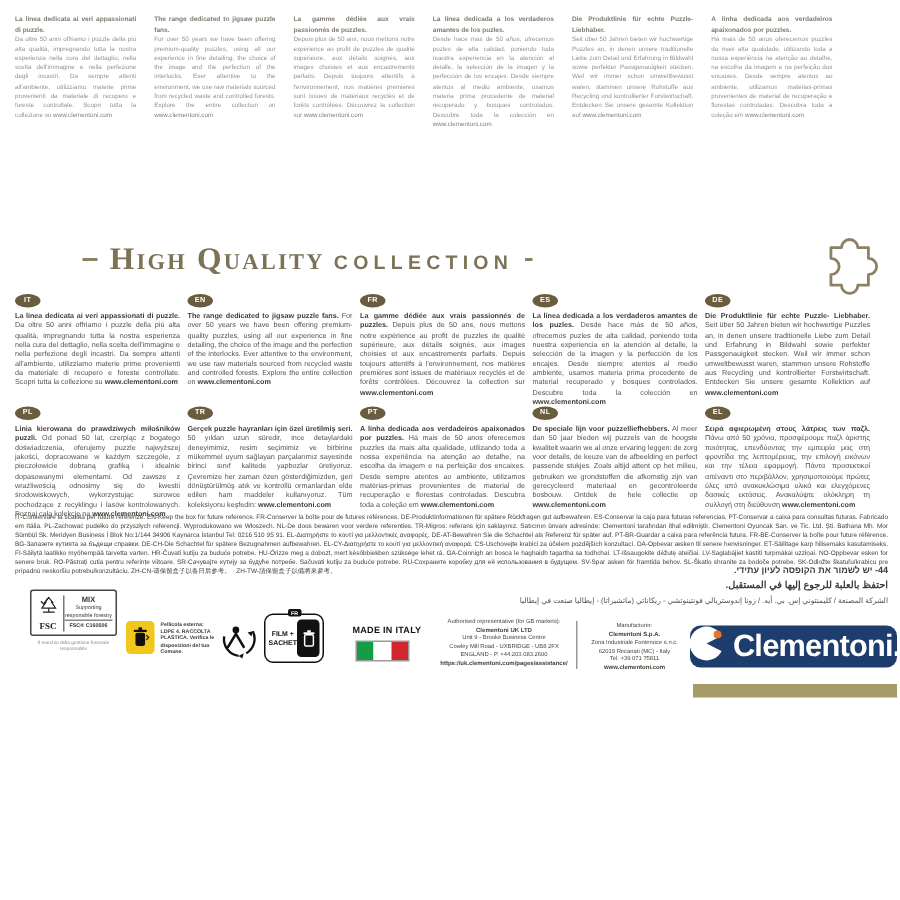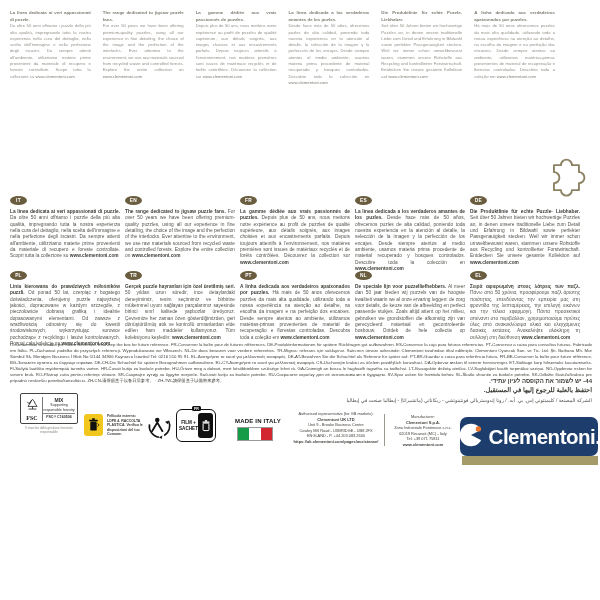--- a/index.html
+++ b/index.html
@@ -74,21 +74,21 @@
   #mii-text{font-size:6px;font-weight:bold;color:#111;letter-spacing:.2px;white-space:nowrap;}
   #flag{margin-top:3px;width:34px;height:12px;border:.5px solid #999;display:inline-flex;}
   #flag span{flex:1;} .fg{background:#169b46;} .fw{background:#fff;} .fr{background:#d22730;}
 
   .addr{position:absolute;top:411px;font-size:3.9px;line-height:1.42;text-align:center;color:#44423c;}
   #addr-left{left:290px;width:92px;}
   #addr-right{left:388px;width:70px;top:414px;}
   .addr b{font-size:4px;}
   #addr-divider{position:absolute;left:384px;top:414px;width:1px;height:32px;background:#9a988f;}
 
-  #clem-logo{position:absolute;left:460px;top:417px;width:138px;height:39px;background:#1d3e6d;
+  #clem-logo{position:absolute;left:460px;top:417px;width:138px;height:28px;background:#1d3e6d;
              border-radius:7px;display:flex;align-items:center;justify-content:center;gap:5px;}
   #clem-text{color:#fff;font-size:20.5px;font-weight:bold;letter-spacing:-.5px;
              font-family:"Liberation Sans",sans-serif;}
   #gold-band{position:absolute;left:462px;top:456px;width:136px;height:9px;background:#a49b68;}
 </style>
 </head>
 <body>
 
 <div id="stage">
 
@@ -118,20 +118,27 @@
       <span>Seit über 50 Jahren bieten wir hochwertige Puzzles an, in denen unsere traditionelle Liebe zum Detail und Erfahrung in Bildwahl sowie perfekter Passgenauigkeit stecken. Weil wir immer schon umweltbewusst waren, stammen unsere Rohstoffe aus Recycling und kontrollierter Forstwirtschaft. Entdecken Sie unsere gesamte Kollektion auf</span>
       <span class="site">www.clementoni.com</span>
     </div>
     <div class="flap-col">
       <b>A linha dedicada aos verdadeiros apaixonados por puzzles.</b>
       <span>Há mais de 50 anos oferecemos puzzles da mais alta qualidade, utilizando toda a nossa experiência na atenção ao detalhe, na escolha da imagem e na perfeição dos encaixes. Desde sempre atentos ao ambiente, utilizamos matérias-primas provenientes de material de recuperação e florestas controladas. Descubra toda a coleção em</span>
       <span class="site">www.clementoni.com</span>
     </div>
   </div>
 
+  <div id="title-band">
+    <div class="rule" id="rule-left"></div>
+    <div id="title-text">
+      <span id="title-serif">High Quality</span><span id="title-sans">collection</span>
+    </div>
+    <div class="rule" id="rule-right"></div>
+  </div>
 
   <span id="puzzle-icon">
     <svg width="50" height="47" viewBox="0 0 64 60">
       <path d="M14,18 H23 A7,7 0 0 1 37,18 H46 V27 A7,7 0 0 1 46,41 V50 H37 A7,7 0 0 1 23,50 H14 V41 A7,7 0 0 0 14,27 Z" fill="none" stroke="#8c8263" stroke-width="2.4" stroke-linejoin="round"></path>
     </svg>
   </span>
 
   <div class="para r1 c1">
     <span class="badge">IT</span>
     <p><b>La linea dedicata ai veri appassionati di puzzle.</b> <span>Da oltre 50 anni offriamo i puzzle della più alta qualità, impregnando tutta la nostra esperienza nella cura del dettaglio, nella scelta dell'immagine e nella perfezione degli incastri. Da sempre attenti all'ambiente, utilizziamo materie prime provenienti da materiale di recupero e foreste controllate. Scopri tutta la collezione su</span> <b>www.clementoni.com</b></p>

